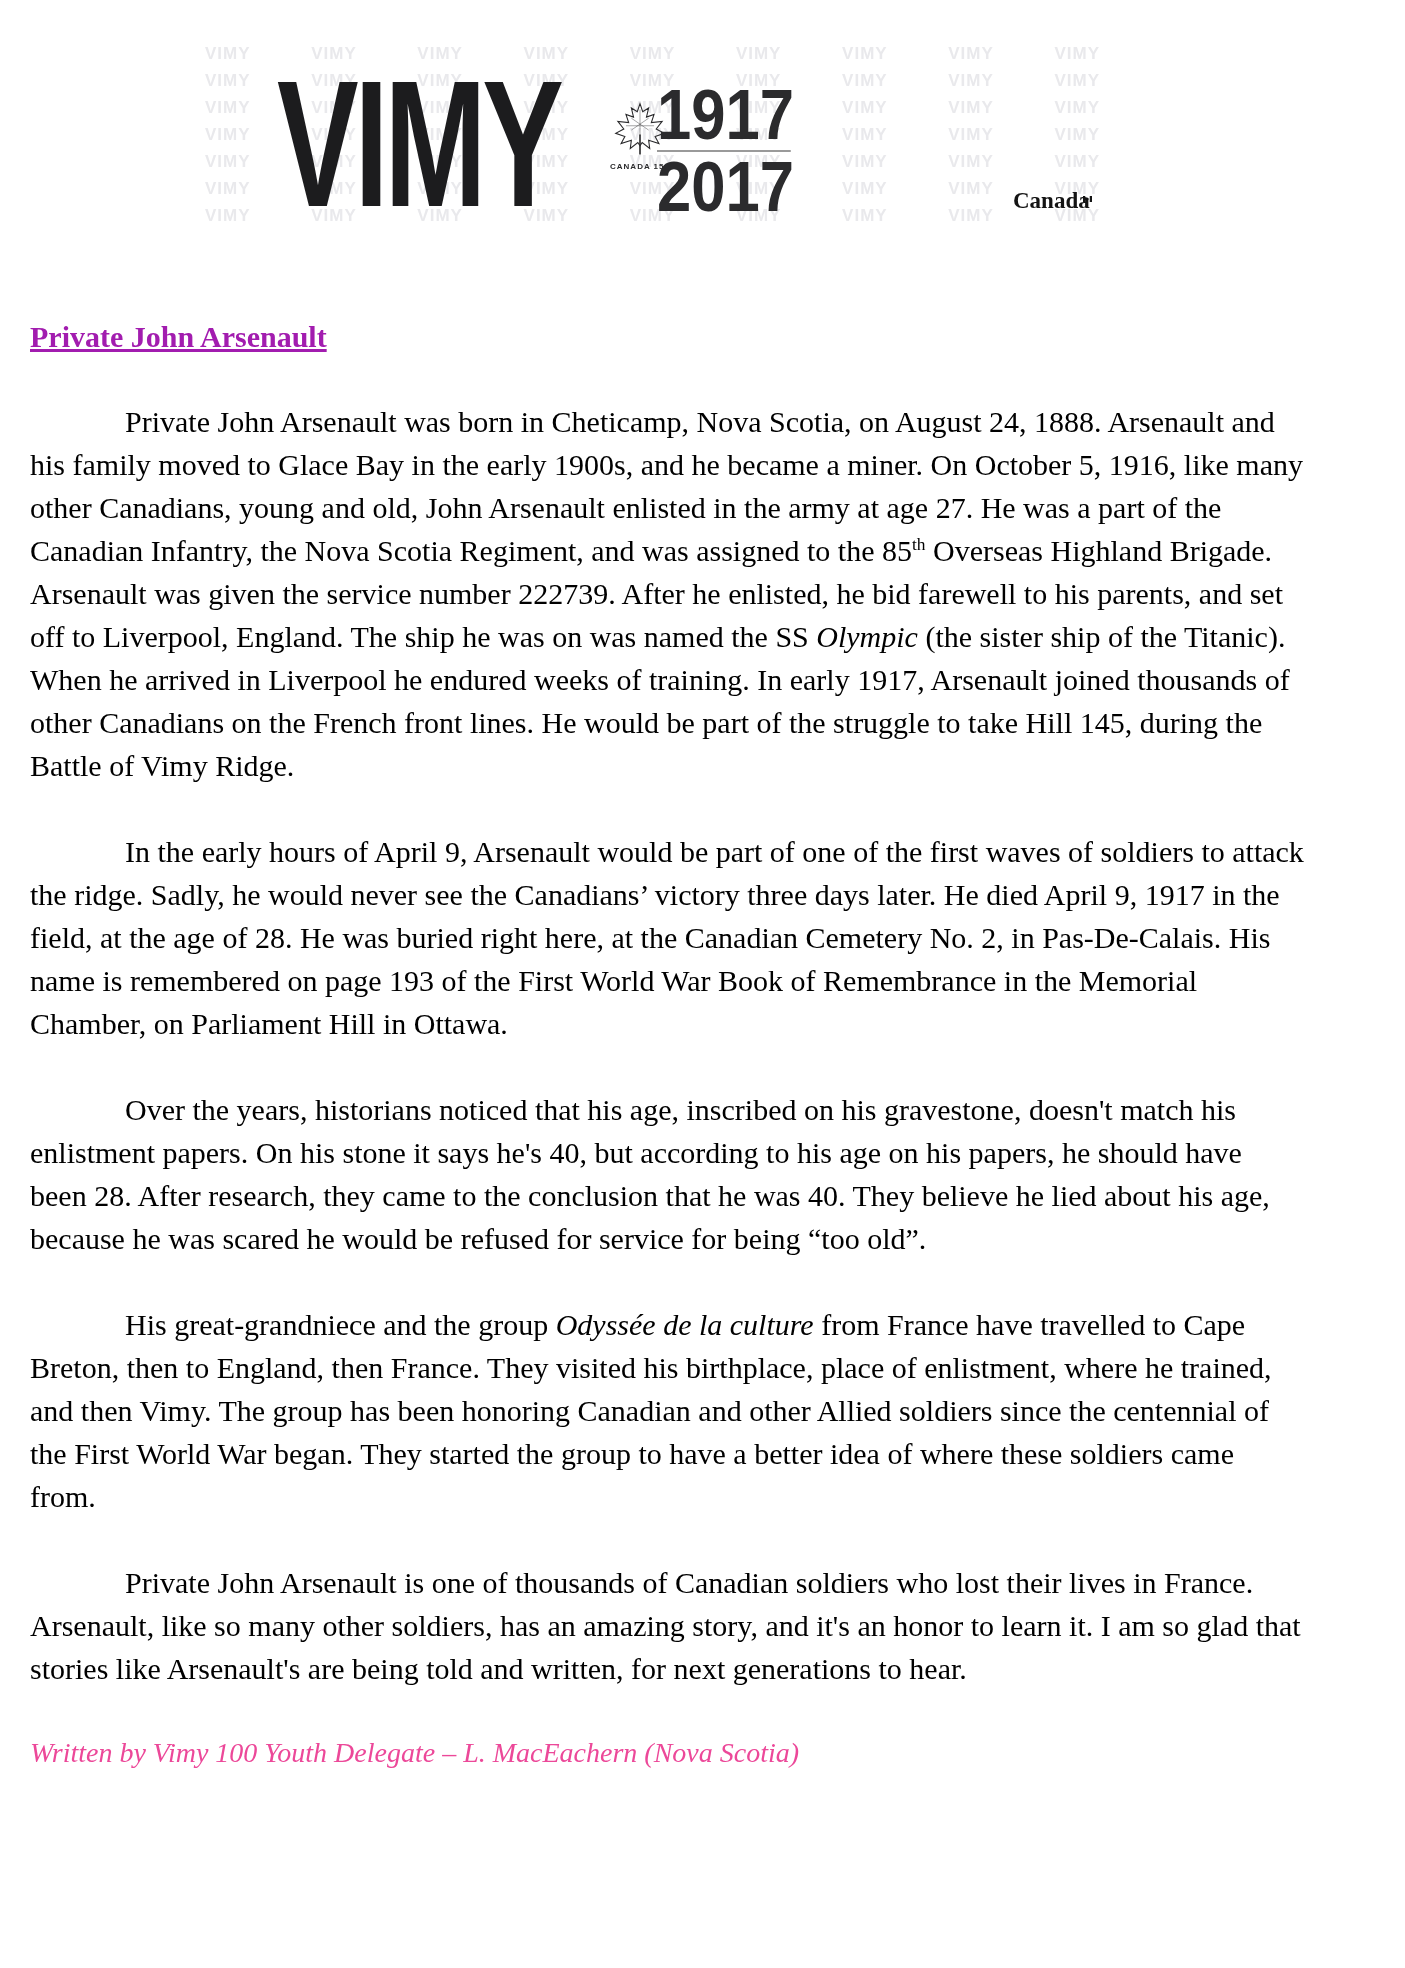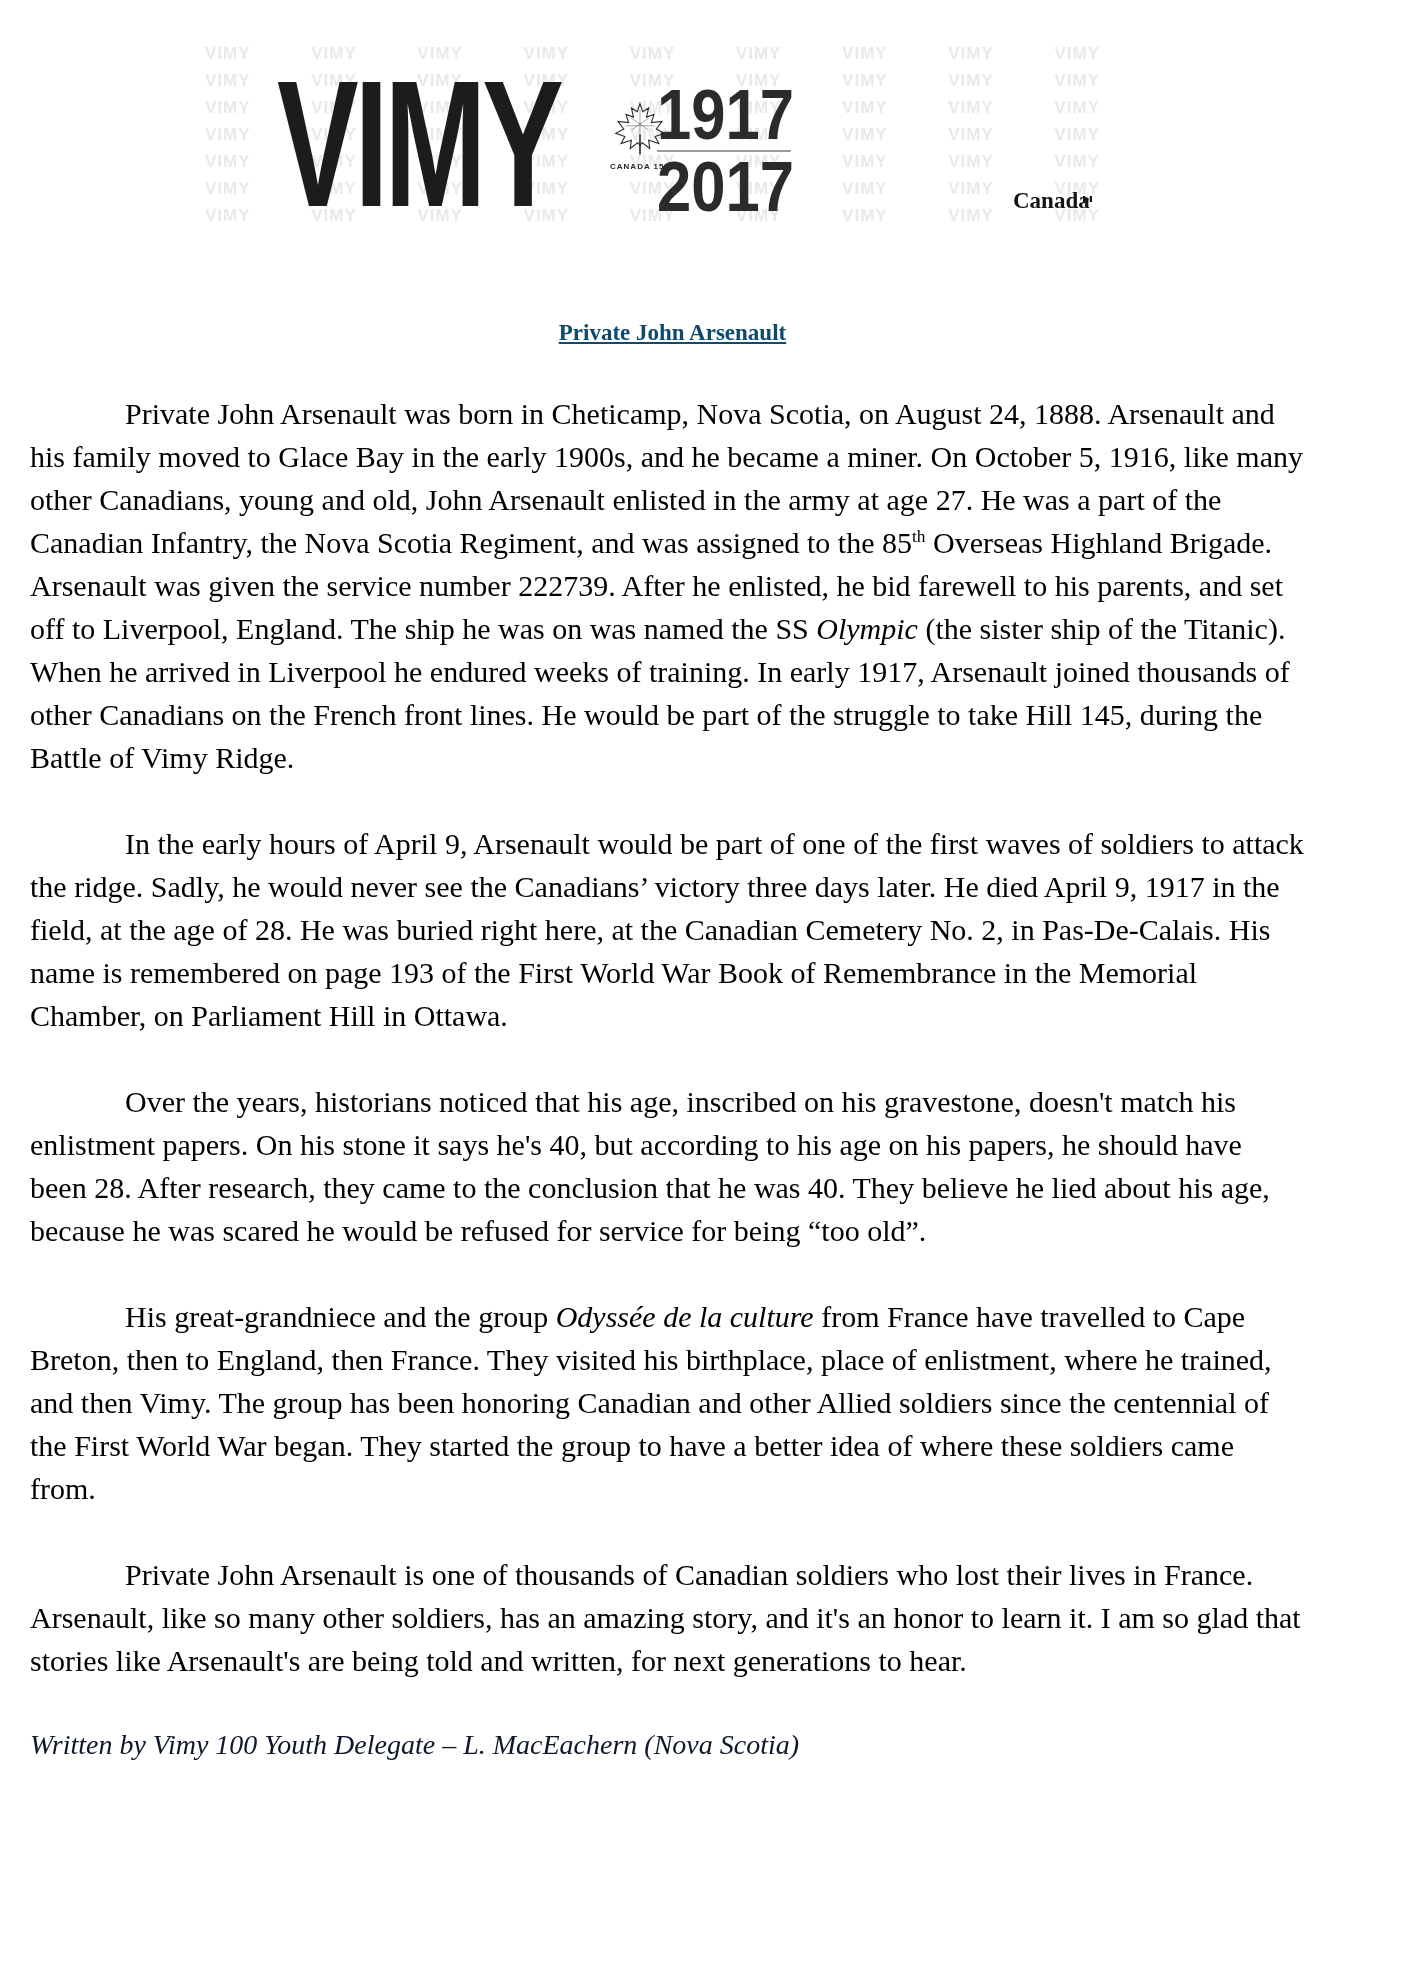--- a/index.html
+++ b/index.html
@@ -45,32 +45,32 @@
     font-family:"Liberation Serif", serif; font-weight:bold;
     font-size:23px; color:#141414; white-space:nowrap;
   }
   .canada-wordmark .flag {
     position:absolute; right:-2px; top:-6px;
   }
 
   
   .content { padding:0 90px 0 30px; }
   .doc-title {
-    display:block; text-align:center; margin:88px 0 46px 0;
-    font-size:23px; font-weight:bold; color:#0c4a6e;
+    display:block; margin:88px 0 46px 0;
+    font-size:30px; font-weight:bold; color:#a21caf;
     text-decoration:underline; cursor:pointer;
   }
   .para {
     font-size:30px; line-height:43px; margin:0 11px 43px 0;
     text-indent:95px; color:#000;
   }
   .para .it { font-style:italic; }
   .para sup { font-size:0.58em; line-height:0; }
   .byline {
-    font-size:28px; font-style:italic; line-height:40px; margin-top:14px; color:#0f172a;
+    font-size:28px; font-style:italic; line-height:40px; margin-top:14px; color:#ec4899;
   }
 </style>
 </head>
 <body>
 
 <div class="logo-block">
   <div class="watermark">VIMY VIMY VIMY VIMY VIMY VIMY VIMY VIMY VIMY VIMY VIMY VIMY VIMY VIMY VIMY VIMY VIMY VIMY VIMY VIMY VIMY VIMY VIMY VIMY VIMY VIMY VIMY VIMY VIMY VIMY VIMY VIMY VIMY VIMY VIMY VIMY VIMY VIMY VIMY VIMY VIMY VIMY VIMY VIMY VIMY VIMY VIMY VIMY VIMY VIMY VIMY VIMY VIMY VIMY VIMY VIMY VIMY VIMY VIMY VIMY VIMY VIMY VIMY VIMY VIMY VIMY VIMY VIMY VIMY VIMY VIMY VIMY VIMY VIMY VIMY VIMY VIMY VIMY VIMY VIMY VIMY VIMY VIMY VIMY VIMY VIMY VIMY VIMY VIMY VIMY VIMY VIMY VIMY VIMY VIMY VIMY VIMY VIMY VIMY VIMY VIMY VIMY VIMY VIMY VIMY VIMY VIMY VIMY VIMY VIMY VIMY VIMY VIMY VIMY VIMY VIMY VIMY VIMY VIMY VIMY VIMY VIMY VIMY VIMY VIMY VIMY VIMY VIMY VIMY VIMY VIMY VIMY VIMY VIMY VIMY VIMY VIMY VIMY VIMY VIMY VIMY VIMY VIMY VIMY VIMY VIMY VIMY VIMY VIMY VIMY VIMY VIMY VIMY VIMY VIMY VIMY VIMY VIMY VIMY VIMY </div>
 
   <div class="vimy-main">VIMY</div>
 

